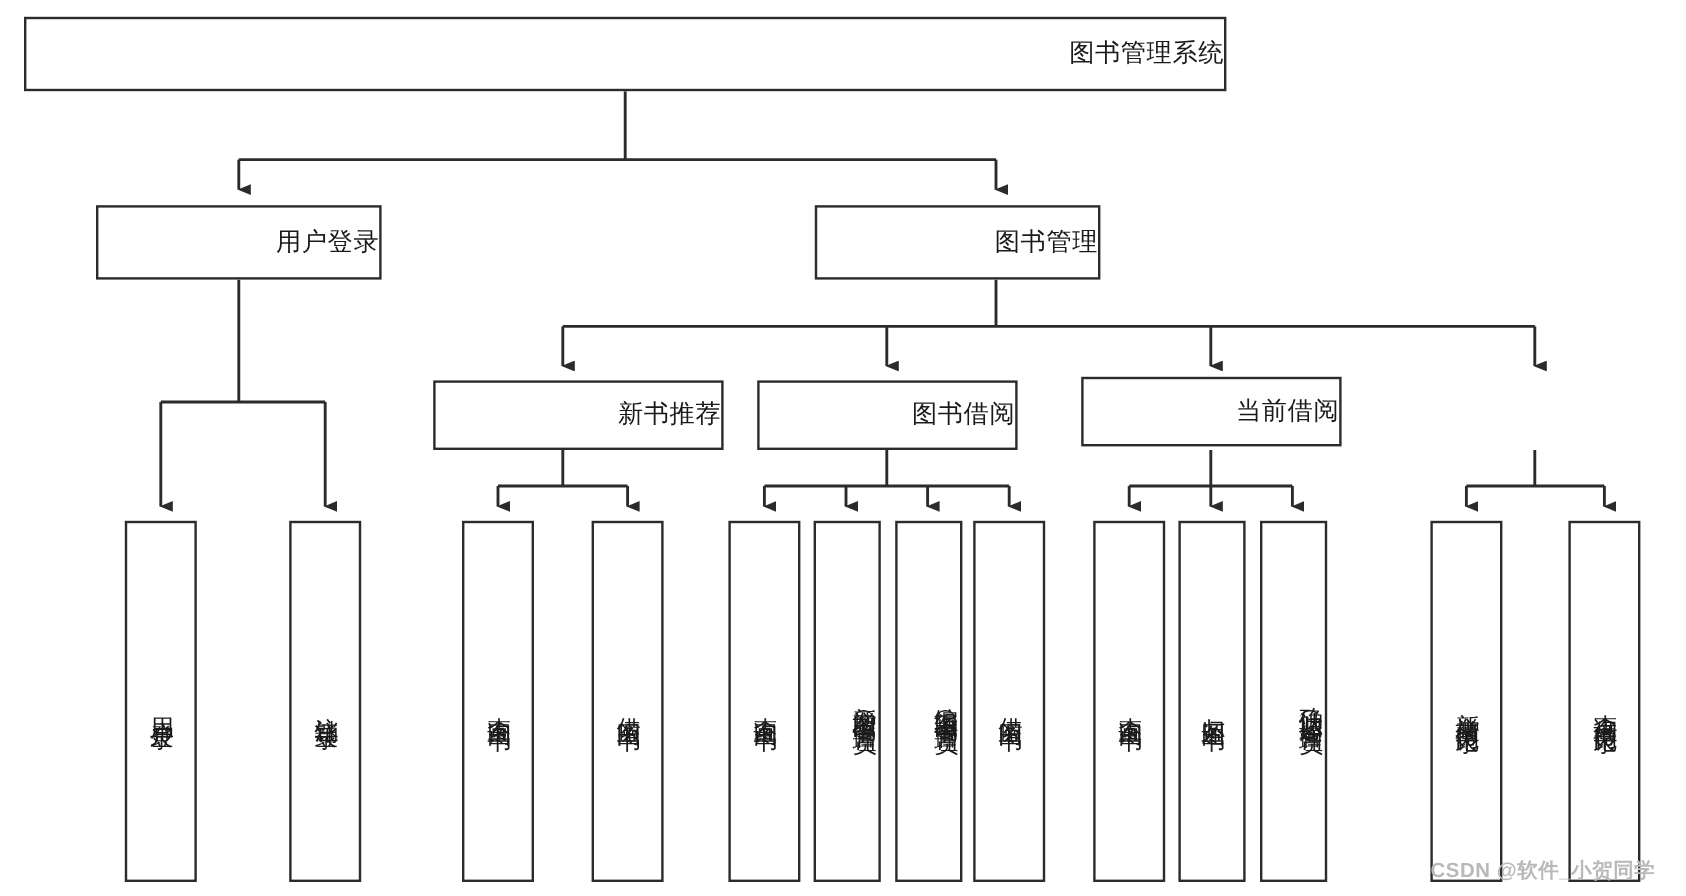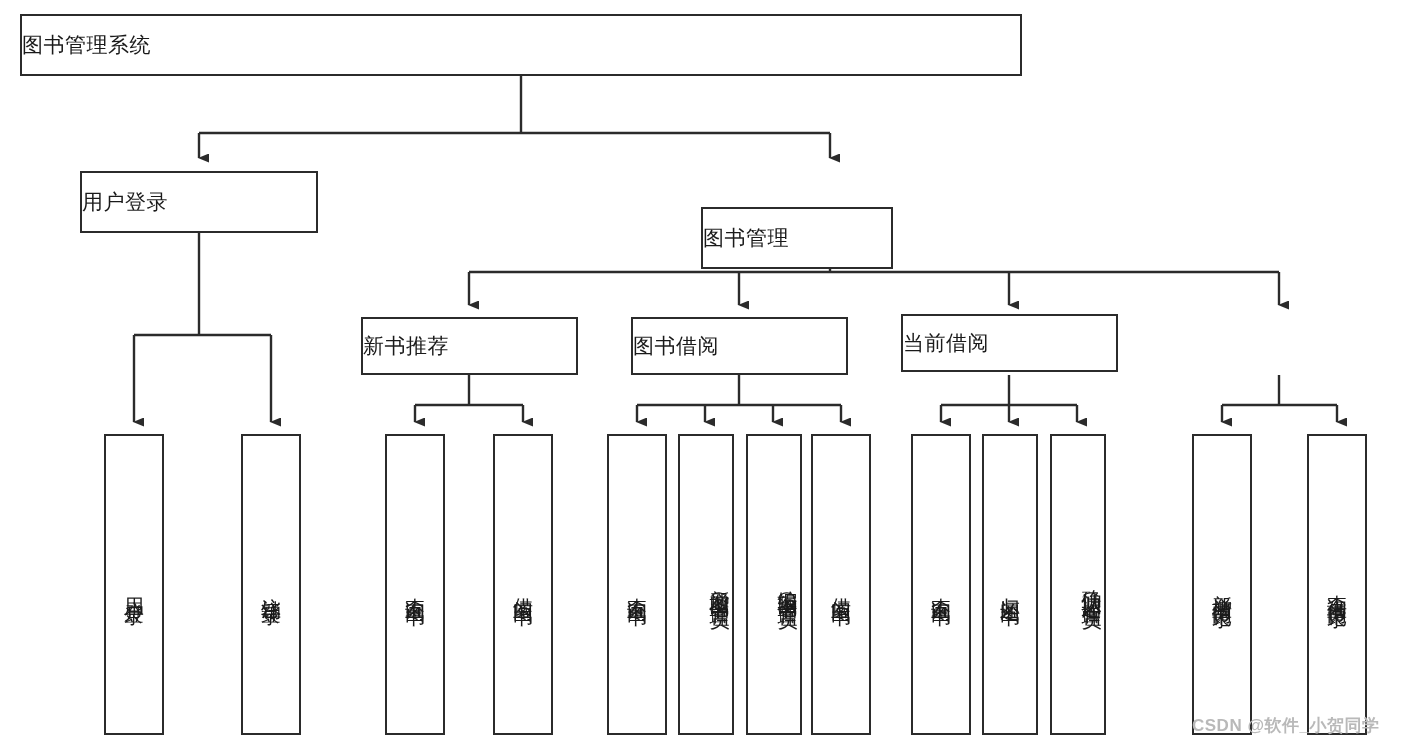--- a/index.html
+++ b/index.html
@@ -25,21 +25,21 @@
     height: 747px;
     pointer-events: none;
   }
   .node {
     position: absolute;
     box-sizing: border-box;
     background: #ffffff;
     border: 2px solid #2b2b2b;
     display: flex;
     align-items: center;
-    justify-content: flex-start;
+    justify-content: flex-end;
     color: #1a1a1a;
   }
   .node.horiz {
     font-size: 21px;
     letter-spacing: 0.5px;
     line-height: 1.2;
   }
   .node.vert {
     writing-mode: vertical-rl;
     text-orientation: upright;
@@ -125,25 +125,25 @@
     </g>
   </svg>
 
   <div class="node horiz" style="left:20px; top:14px; width:1002px; height:62px;">
     <span>图书管理系统</span>
   </div>
 
   <div class="node horiz" style="left:80px; top:171px; width:238px; height:62px;">
     <span>用户登录</span>
   </div>
-  <div class="node horiz" style="left:701px; top:171px; width:192px; height:62px;margin-top:36px;">
+  <div class="node horiz" style="left:679px; top:171px; width:238px; height:62px;">
     <span>图书管理</span>
   </div>
 
-  <div class="node horiz" style="left:361px; top:317px; width:217px; height:58px;">
+  <div class="node horiz" style="left:361px; top:317px; width:242px; height:58px;">
     <span>新书推荐</span>
   </div>
   <div class="node horiz" style="left:631px; top:317px; width:217px; height:58px;">
     <span>图书借阅</span>
   </div>
   <div class="node horiz" style="left:901px; top:314px; width:217px; height:58px;">
     <span>当前借阅</span>
   </div>
 
   <div class="node vert centered" style="left:104px; top:434px; width:60px; height:301px;">

